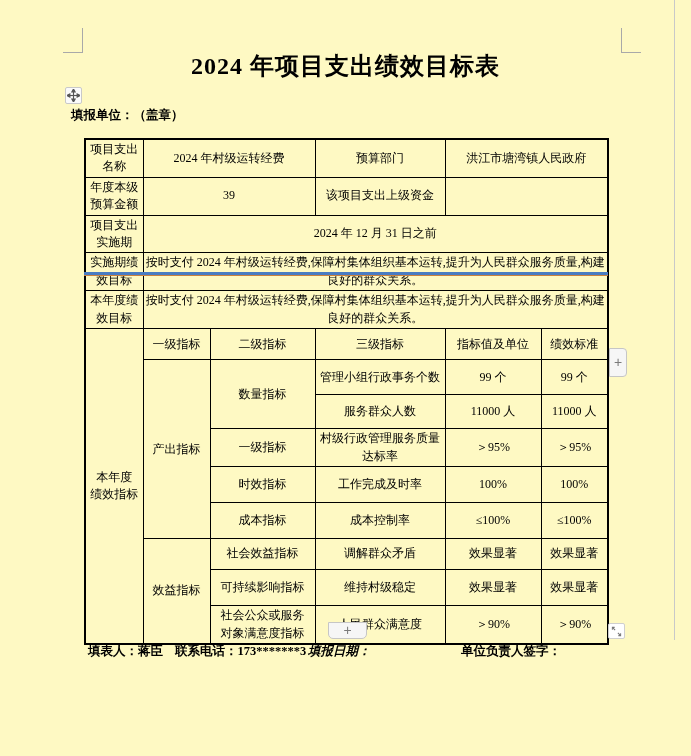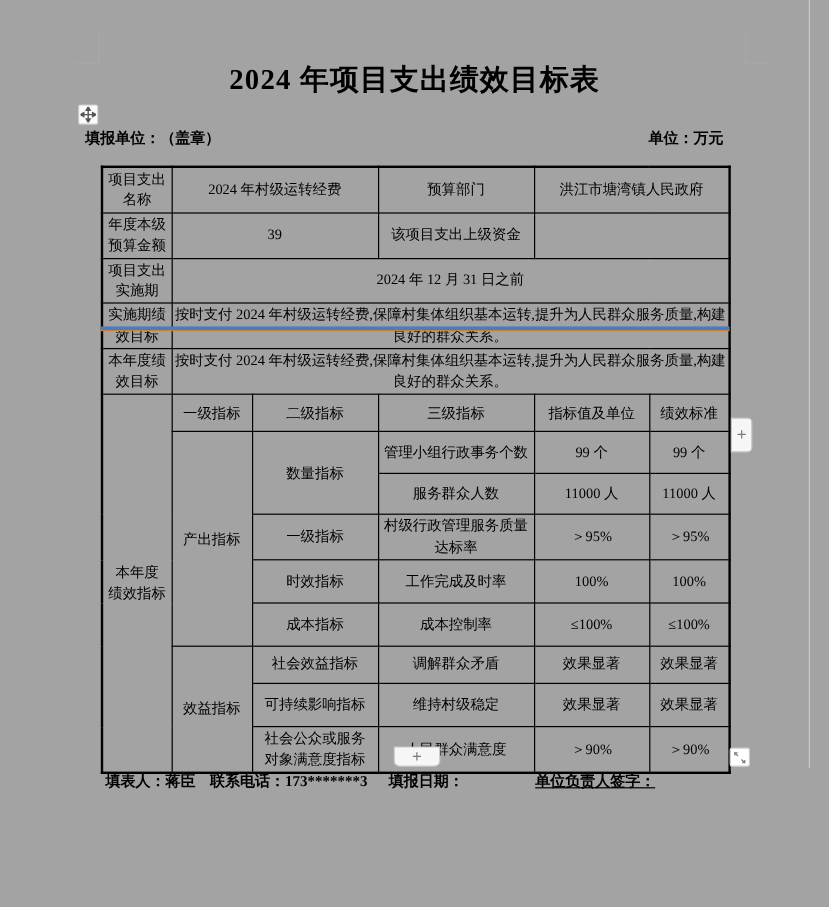--- a/index.html
+++ b/index.html
@@ -1,19 +1,19 @@
 <!DOCTYPE html>
 <html><head>
 <meta charset="utf-8">
 <style>
   html,body{margin:0;padding:0;background:#ffffff;}
   .page{
     position:relative;
     width:691px;height:756px;
-    background:#a3a3a3;
+    background:#fef9c3;
     overflow:hidden;
     font-family:"Liberation Serif", serif;
     color:#000;
   }
   
   .crop{position:absolute;}
   .crop-tl{left:63px;top:28px;width:19px;height:24px;border-right:1px solid #a9a9a9;border-bottom:1px solid #a9a9a9;}
   .crop-tr{left:621px;top:28px;width:19px;height:24px;border-left:1px solid #a9a9a9;border-bottom:1px solid #a9a9a9;}
   .page-edge{position:absolute;left:674px;top:0;width:1px;height:640px;background:#c9c9c9;}
 
@@ -66,22 +66,22 @@
   .resize{
     position:absolute;left:608px;top:623px;width:17px;height:16px;
     border:1px solid #cfcfcf;background:#ffffff;border-radius:2px;
     display:flex;align-items:center;justify-content:center;box-sizing:border-box;
   }
 
   .footer{position:absolute;left:0;top:643px;width:688px;height:18px;font-size:12.5px;font-weight:bold;}
   .footer span{position:absolute;white-space:nowrap;}
   .f-filler{left:88px;}
   .f-phone{left:175px;}
-  .f-date{left:324px;}
-  .f-sign{left:446px;text-decoration:underline;}
+  .f-date{left:308px;font-style:italic;}
+  .f-sign{left:461px;}
 </style>
 </head>
 <body>
 
 <div class="page">
 
   <div class="crop crop-tl"></div>
   <div class="crop crop-tr"></div>
   <div class="page-edge"></div>
 
@@ -93,21 +93,20 @@
         <polygon points="8,0 6,3.5 10,3.5"></polygon>
         <polygon points="8,16 6,12.5 10,12.5"></polygon>
         <polygon points="0,8 3.5,6 3.5,10"></polygon>
         <polygon points="16,8 12.5,6 12.5,10"></polygon>
       </g>
     </svg>
   </div>
 
   <h1 class="title">2024 年项目支出绩效目标表</h1>
   <div class="subhead-left">填报单位：（盖章）</div>
-  <div class="subhead-right">单位：万元</div>
 
   <table class="form">
     <colgroup>
       <col style="width:58px">
         <col style="width:67px">
         <col style="width:105px">
       <col style="width:130px">
         <col style="width:96px">
         <col style="width:67px">
     </colgroup>

